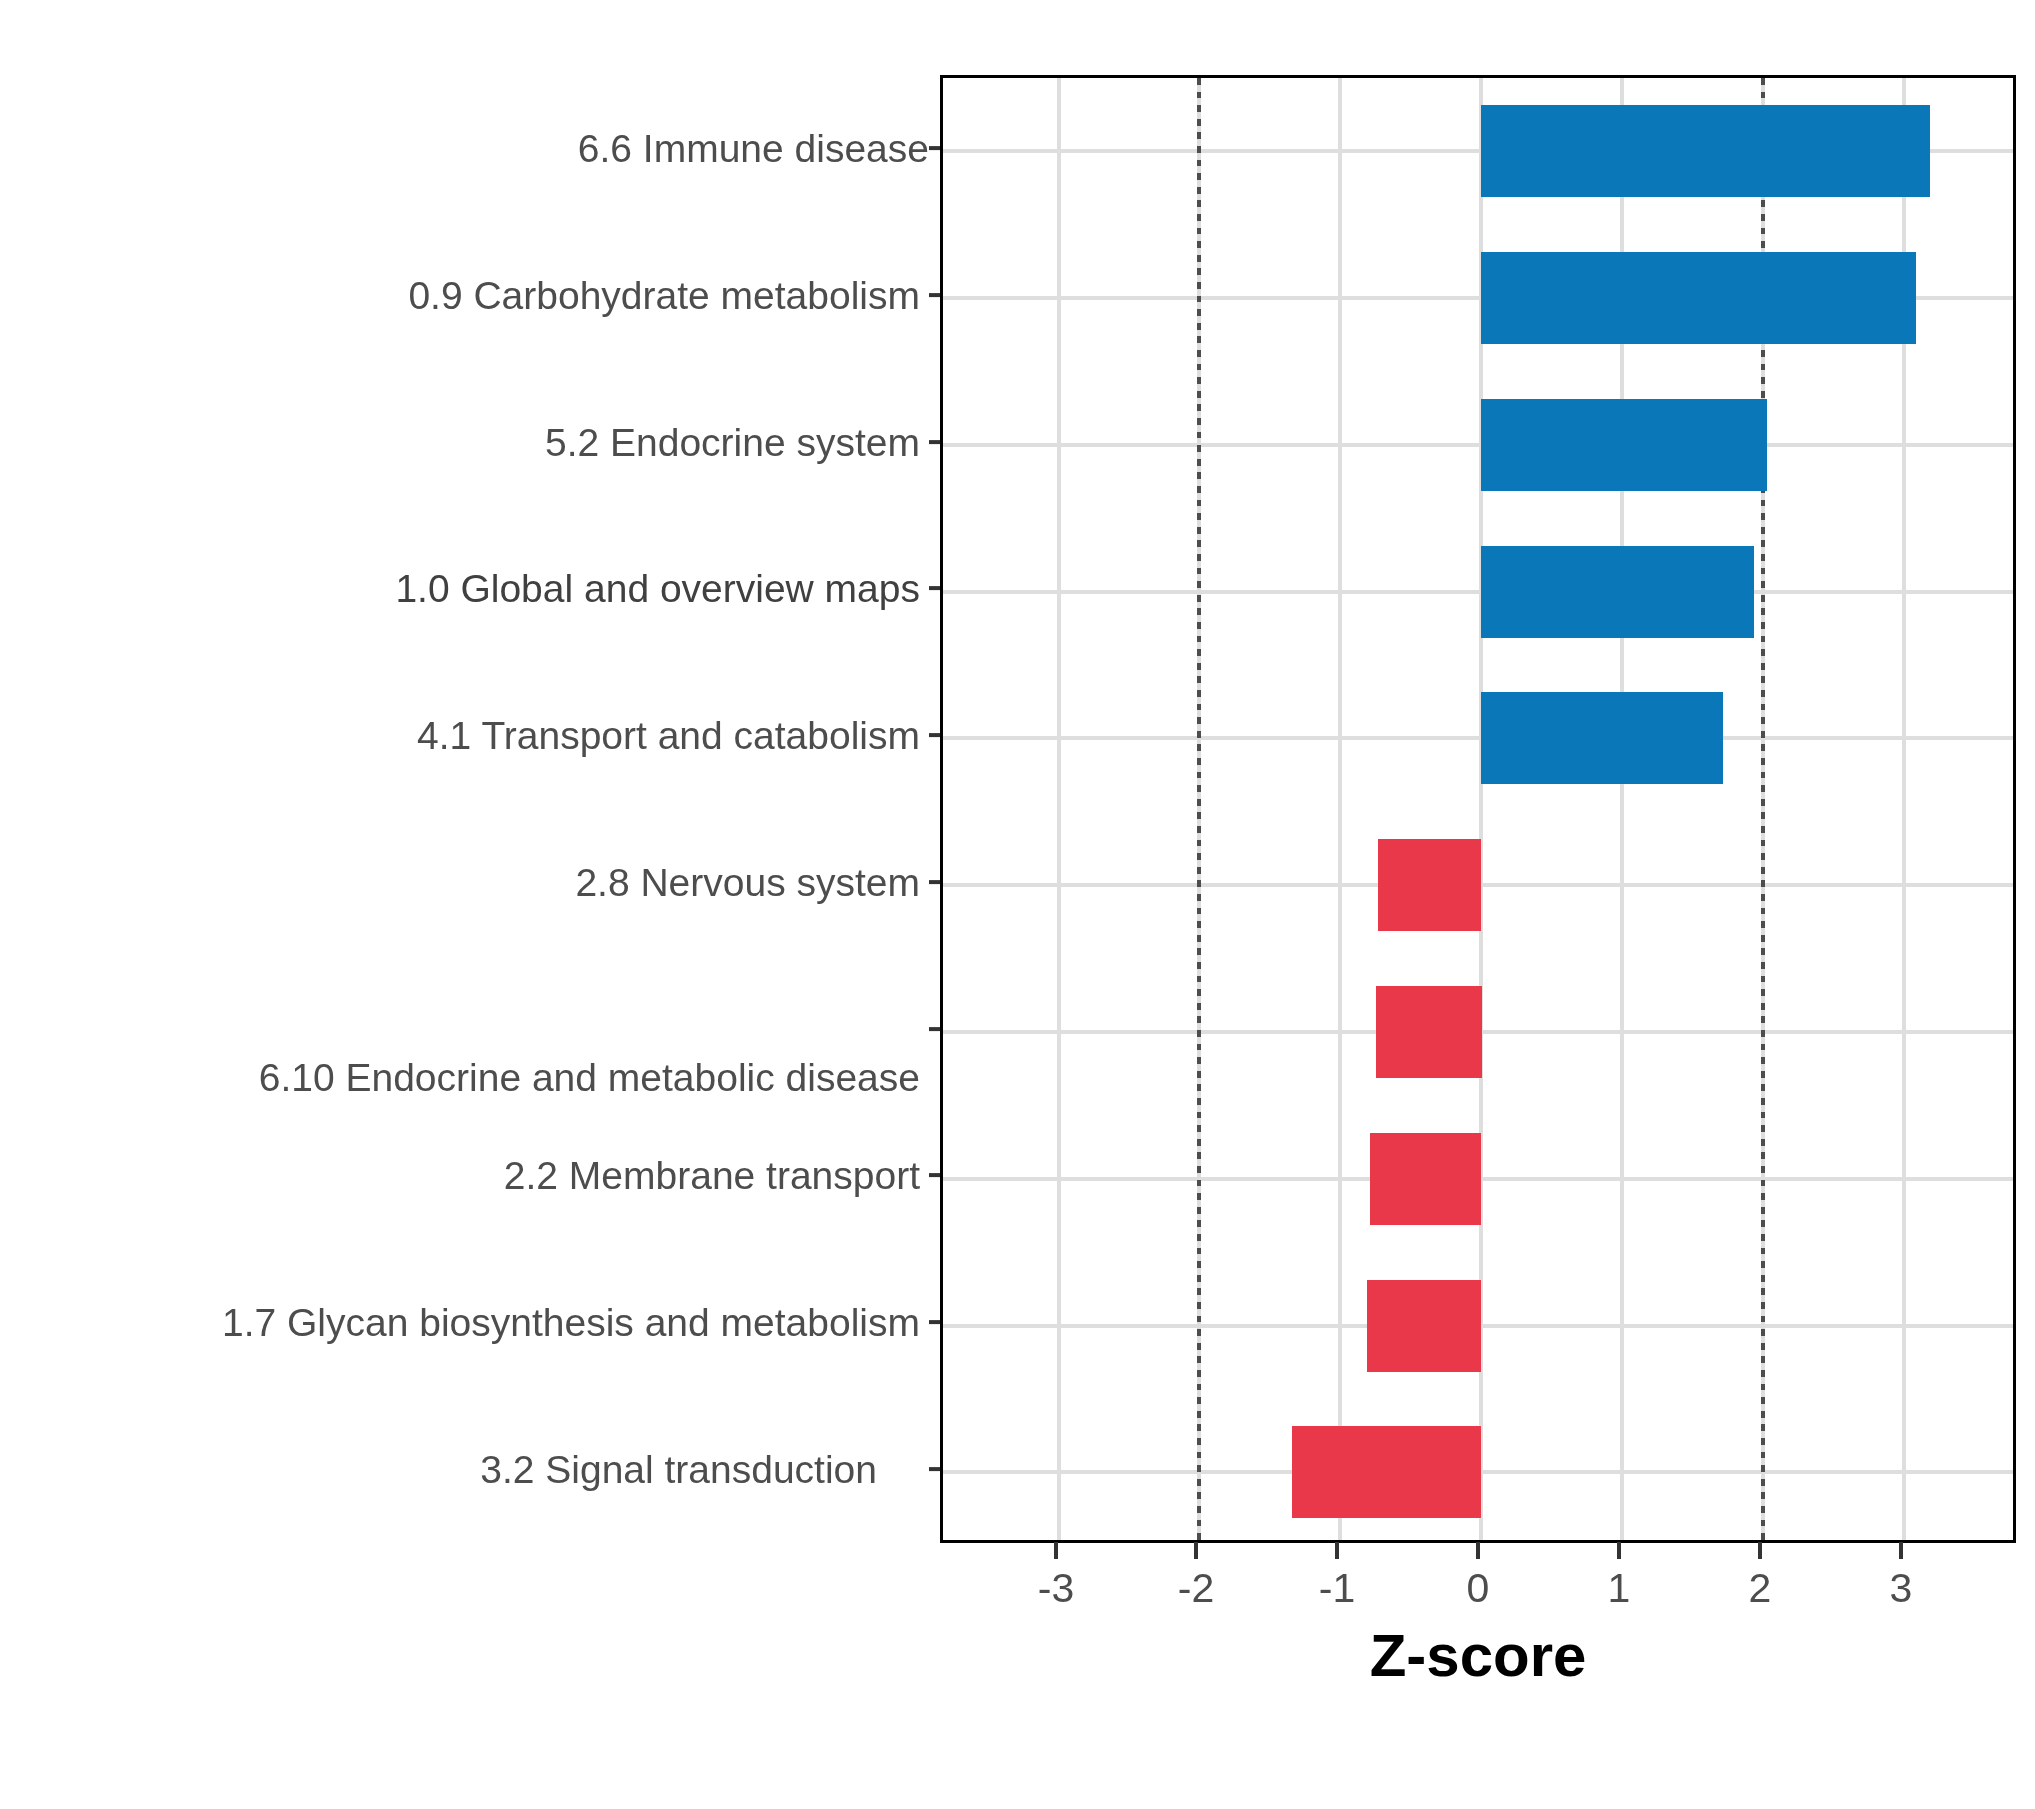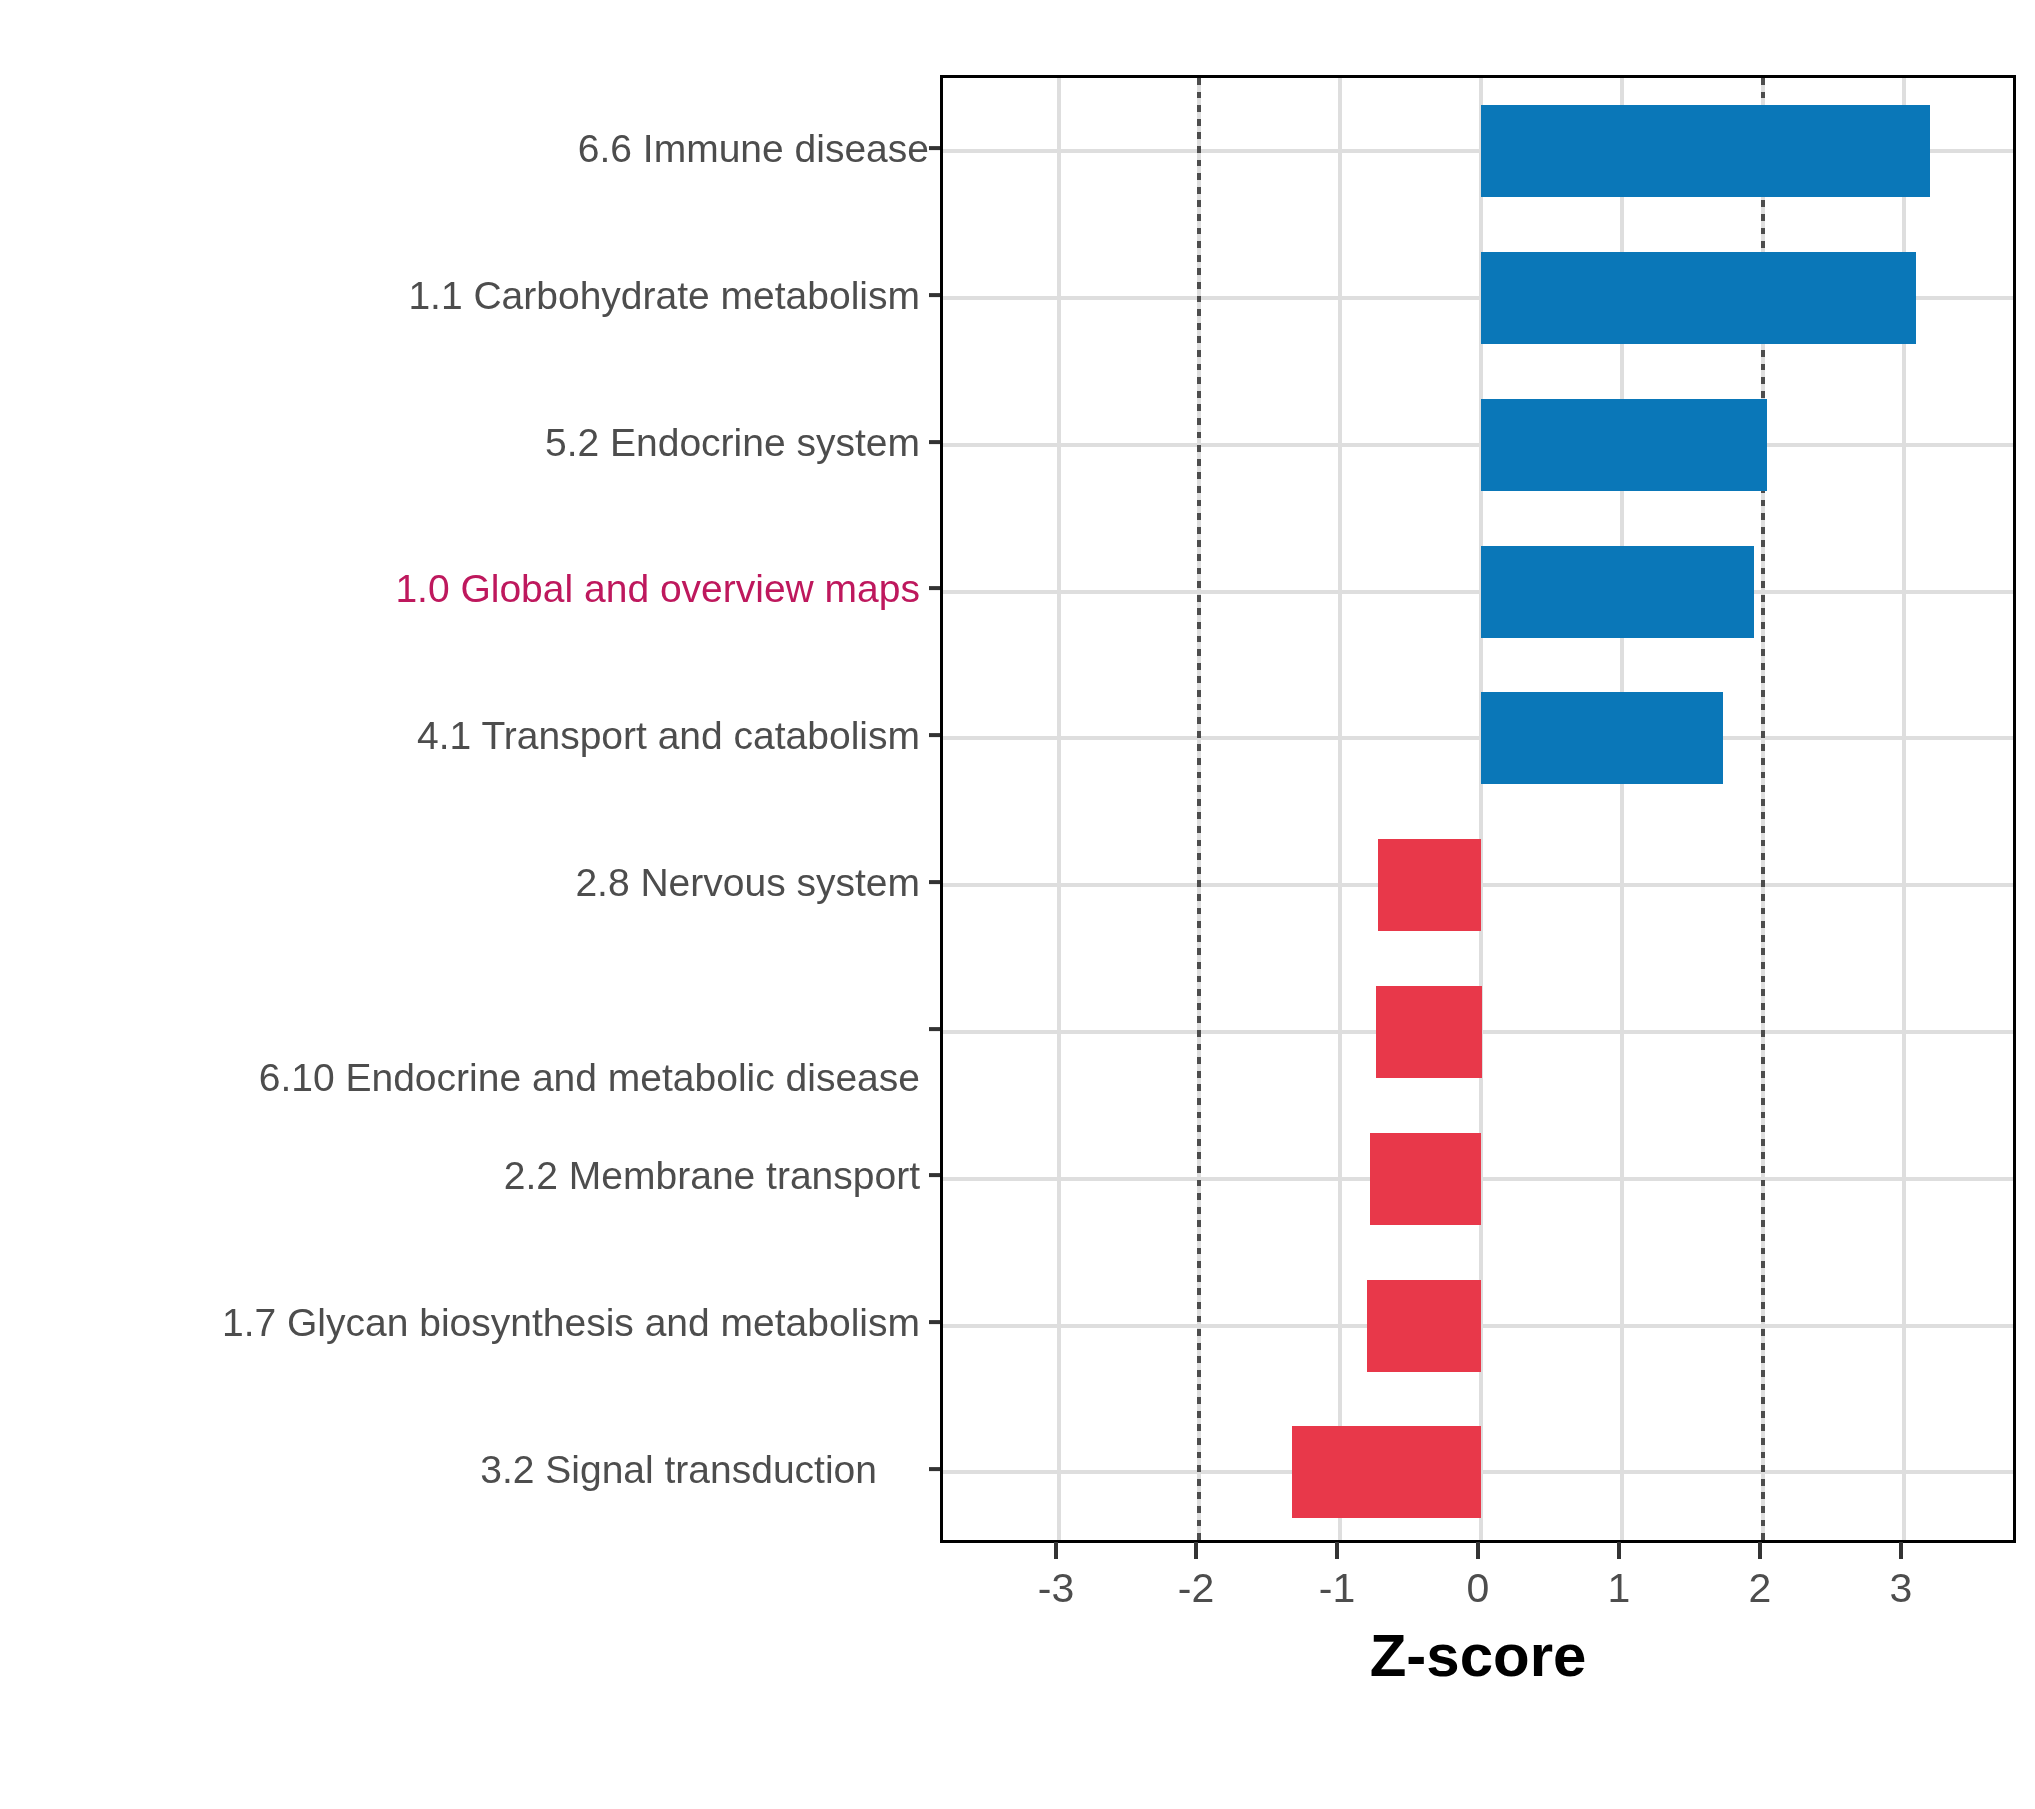--- a/index.html
+++ b/index.html
@@ -146,25 +146,25 @@
   }
 </style>
 </head>
 <body>
 
 <div id="root">
 
   <div id="y-axis">
       <div class="ytick-label" style="right: 1106px; top: 148px; color: rgb(77, 77, 77);">6.6 Immune disease</div>
       <div class="ytick-mark" style="left: 929px; top: 148px;"></div>
-      <div class="ytick-label" style="right: 1115px; top: 295px; color: rgb(77, 77, 77);">1.1 Carbohydrate metabolism</div>
+      <div class="ytick-label" style="right: 1115px; top: 295px; color: rgb(77, 77, 77);">0.9 Carbohydrate metabolism</div>
       <div class="ytick-mark" style="left: 929px; top: 295px;"></div>
       <div class="ytick-label" style="right: 1115px; top: 442px; color: rgb(77, 77, 77);">5.2 Endocrine system</div>
       <div class="ytick-mark" style="left: 929px; top: 442px;"></div>
-      <div class="ytick-label" style="right: 1115px; top: 588px; color: #be185d;">1.0 Global and overview maps</div>
+      <div class="ytick-label" style="right: 1115px; top: 588px; color: #404040;">1.0 Global and overview maps</div>
       <div class="ytick-mark" style="left: 929px; top: 588px;"></div>
       <div class="ytick-label" style="right: 1115px; top: 735px; color: rgb(77, 77, 77);">4.1 Transport and catabolism</div>
       <div class="ytick-mark" style="left: 929px; top: 735px;"></div>
       <div class="ytick-label" style="right: 1115px; top: 882px; color: rgb(77, 77, 77);">2.8 Nervous system</div>
       <div class="ytick-mark" style="left: 929px; top: 882px;"></div>
       <div class="ytick-label" style="right: 1115px; top: 1029px; color: rgb(77, 77, 77); margin-top: 48px;">6.10 Endocrine and metabolic disease</div>
       <div class="ytick-mark" style="left: 929px; top: 1029px;"></div>
       <div class="ytick-label" style="right: 1115px; top: 1175px; color: rgb(77, 77, 77);">2.2 Membrane transport</div>
       <div class="ytick-mark" style="left: 929px; top: 1175px;"></div>
       <div class="ytick-label" style="right: 1115px; top: 1322px; color: rgb(77, 77, 77);">1.7 Glycan biosynthesis and metabolism</div>

